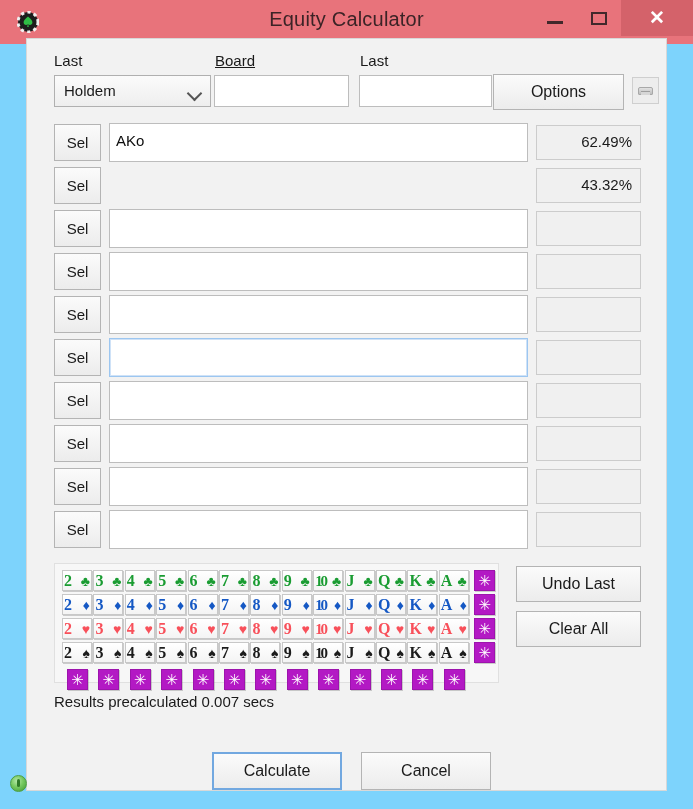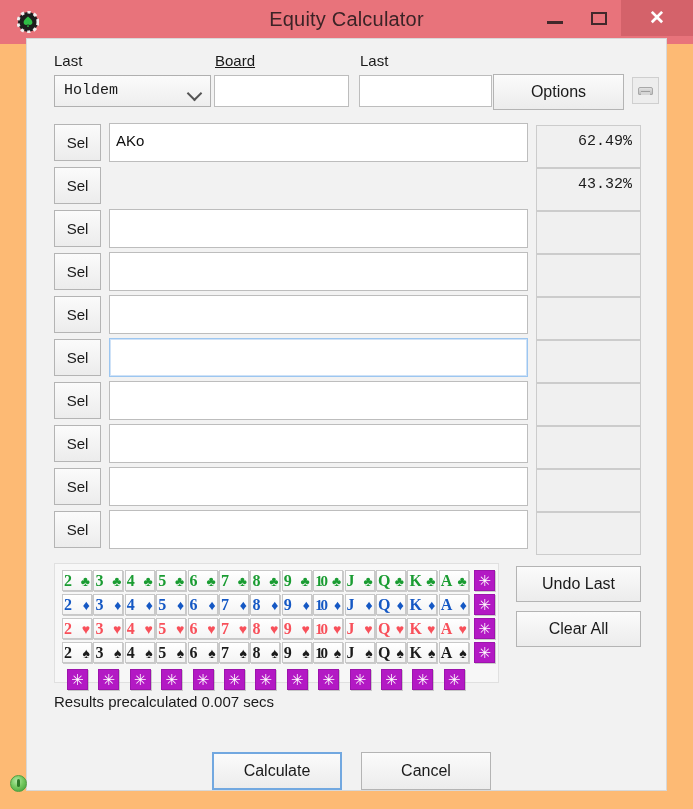--- a/index.html
+++ b/index.html
@@ -13,21 +13,21 @@
     overflow: hidden;
     font-family: "Liberation Sans", sans-serif;
   }
 
   
   #window {
     position: absolute;
     left: 0; top: 0;
     width: 693px;
     height: 809px;
-    background: #fdba74;
+    background: #7dd3fc;
     box-sizing: border-box;
   }
 
   
   #titlebar {
     position: absolute;
     left: 0; top: 0;
     width: 693px;
     height: 44px;
     background: #e8737b;
@@ -123,21 +123,20 @@
     width: 157px; height: 32px;
     background: linear-gradient(#fbfbfb, #eeeeee);
     border: 1px solid #b0b0b0;
     box-sizing: border-box;
   }
   #game-select .val {
     position: absolute;
     left: 9px; top: 6px;
     font-size: 15px;
     color: #1a1a1a;
-    font-family: Liberation Mono, monospace;
   }
   #game-select .chev {
     position: absolute;
     right: 10px; top: 12px;
     width: 9px; height: 9px;
     border-right: 2px solid #555;
     border-bottom: 2px solid #555;
     transform: rotate(45deg);
   }
 
@@ -227,25 +226,24 @@
   .range-input .txt {
     position: absolute;
     left: 6px; top: 8px;
     font-size: 15px;
     color: #0d0d0d;
     white-space: nowrap;
   }
   .equity-box {
     position: absolute;
     left: 509px; top: 4px;
-    width: 105px; height: 43px;
+    width: 105px; height: 35px;
     background: #f0f0f0;
     border: 1px solid #cccccc;
     box-sizing: border-box;
-    font-family: Liberation Mono, monospace;
   }
   .equity-box .txt {
     position: absolute;
     right: 8px; top: 7px;
     font-size: 15px;
     color: #1a1a1a;
   }
 
   
   #cards-group {

